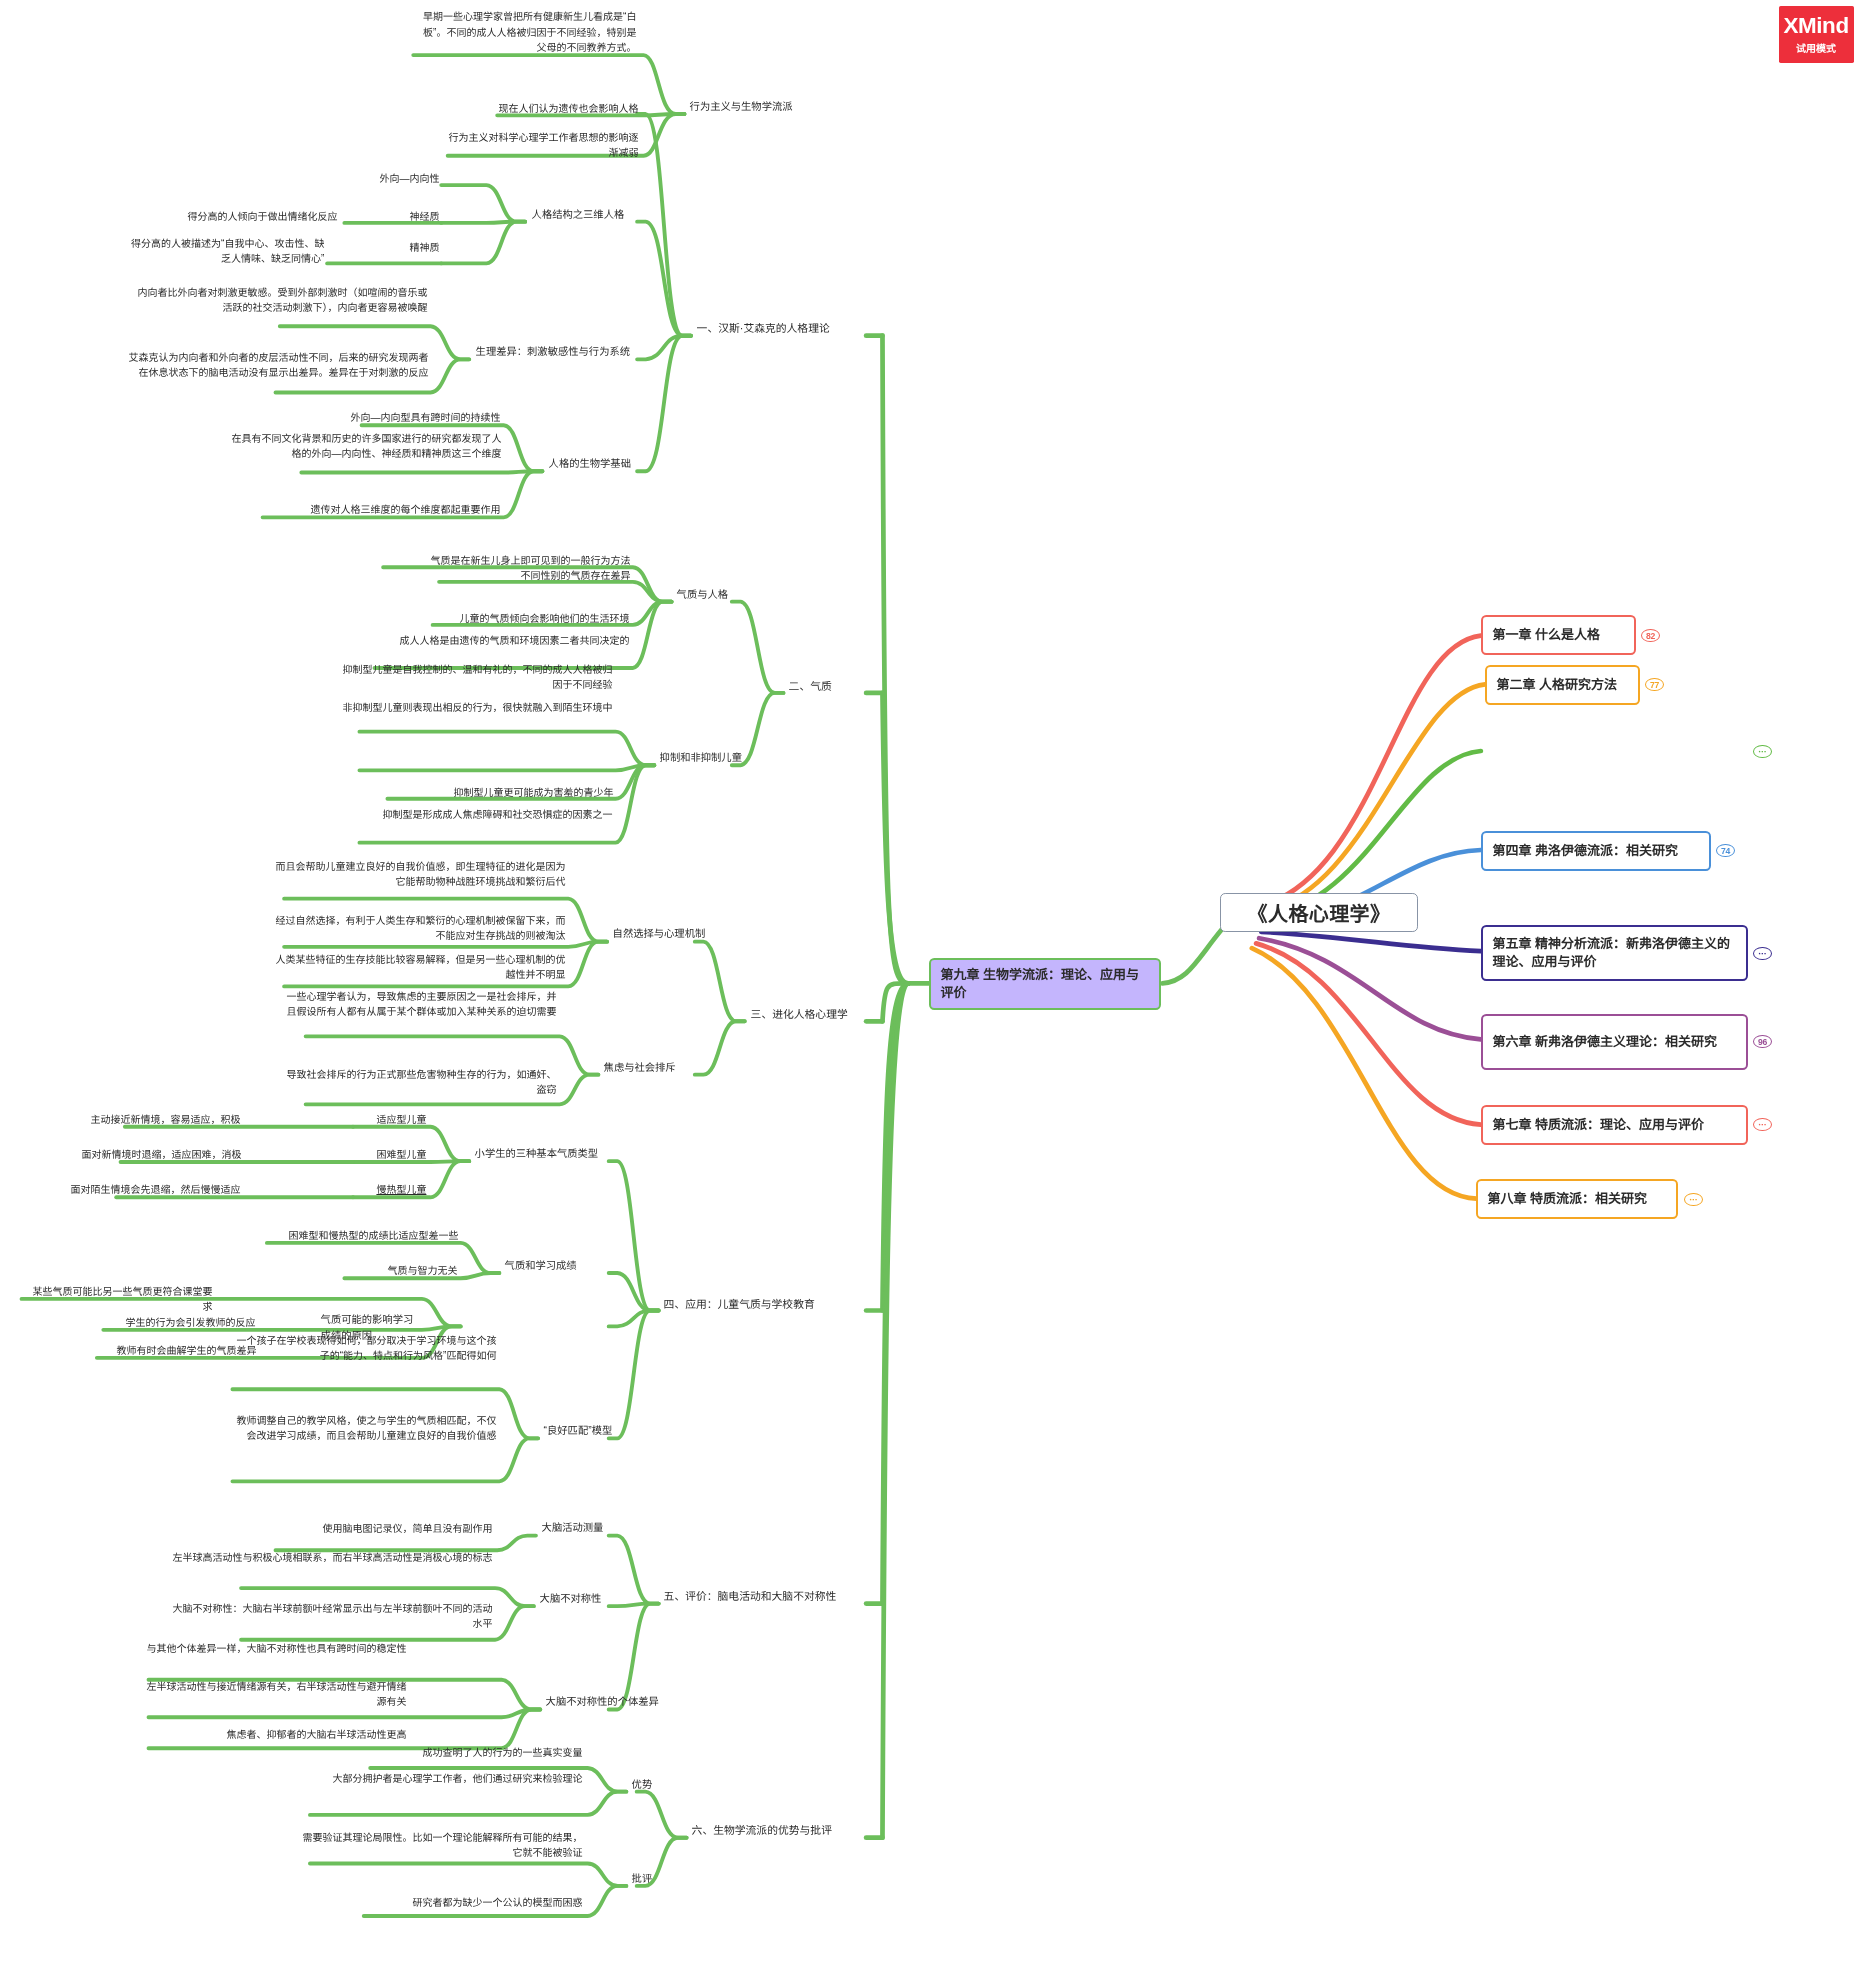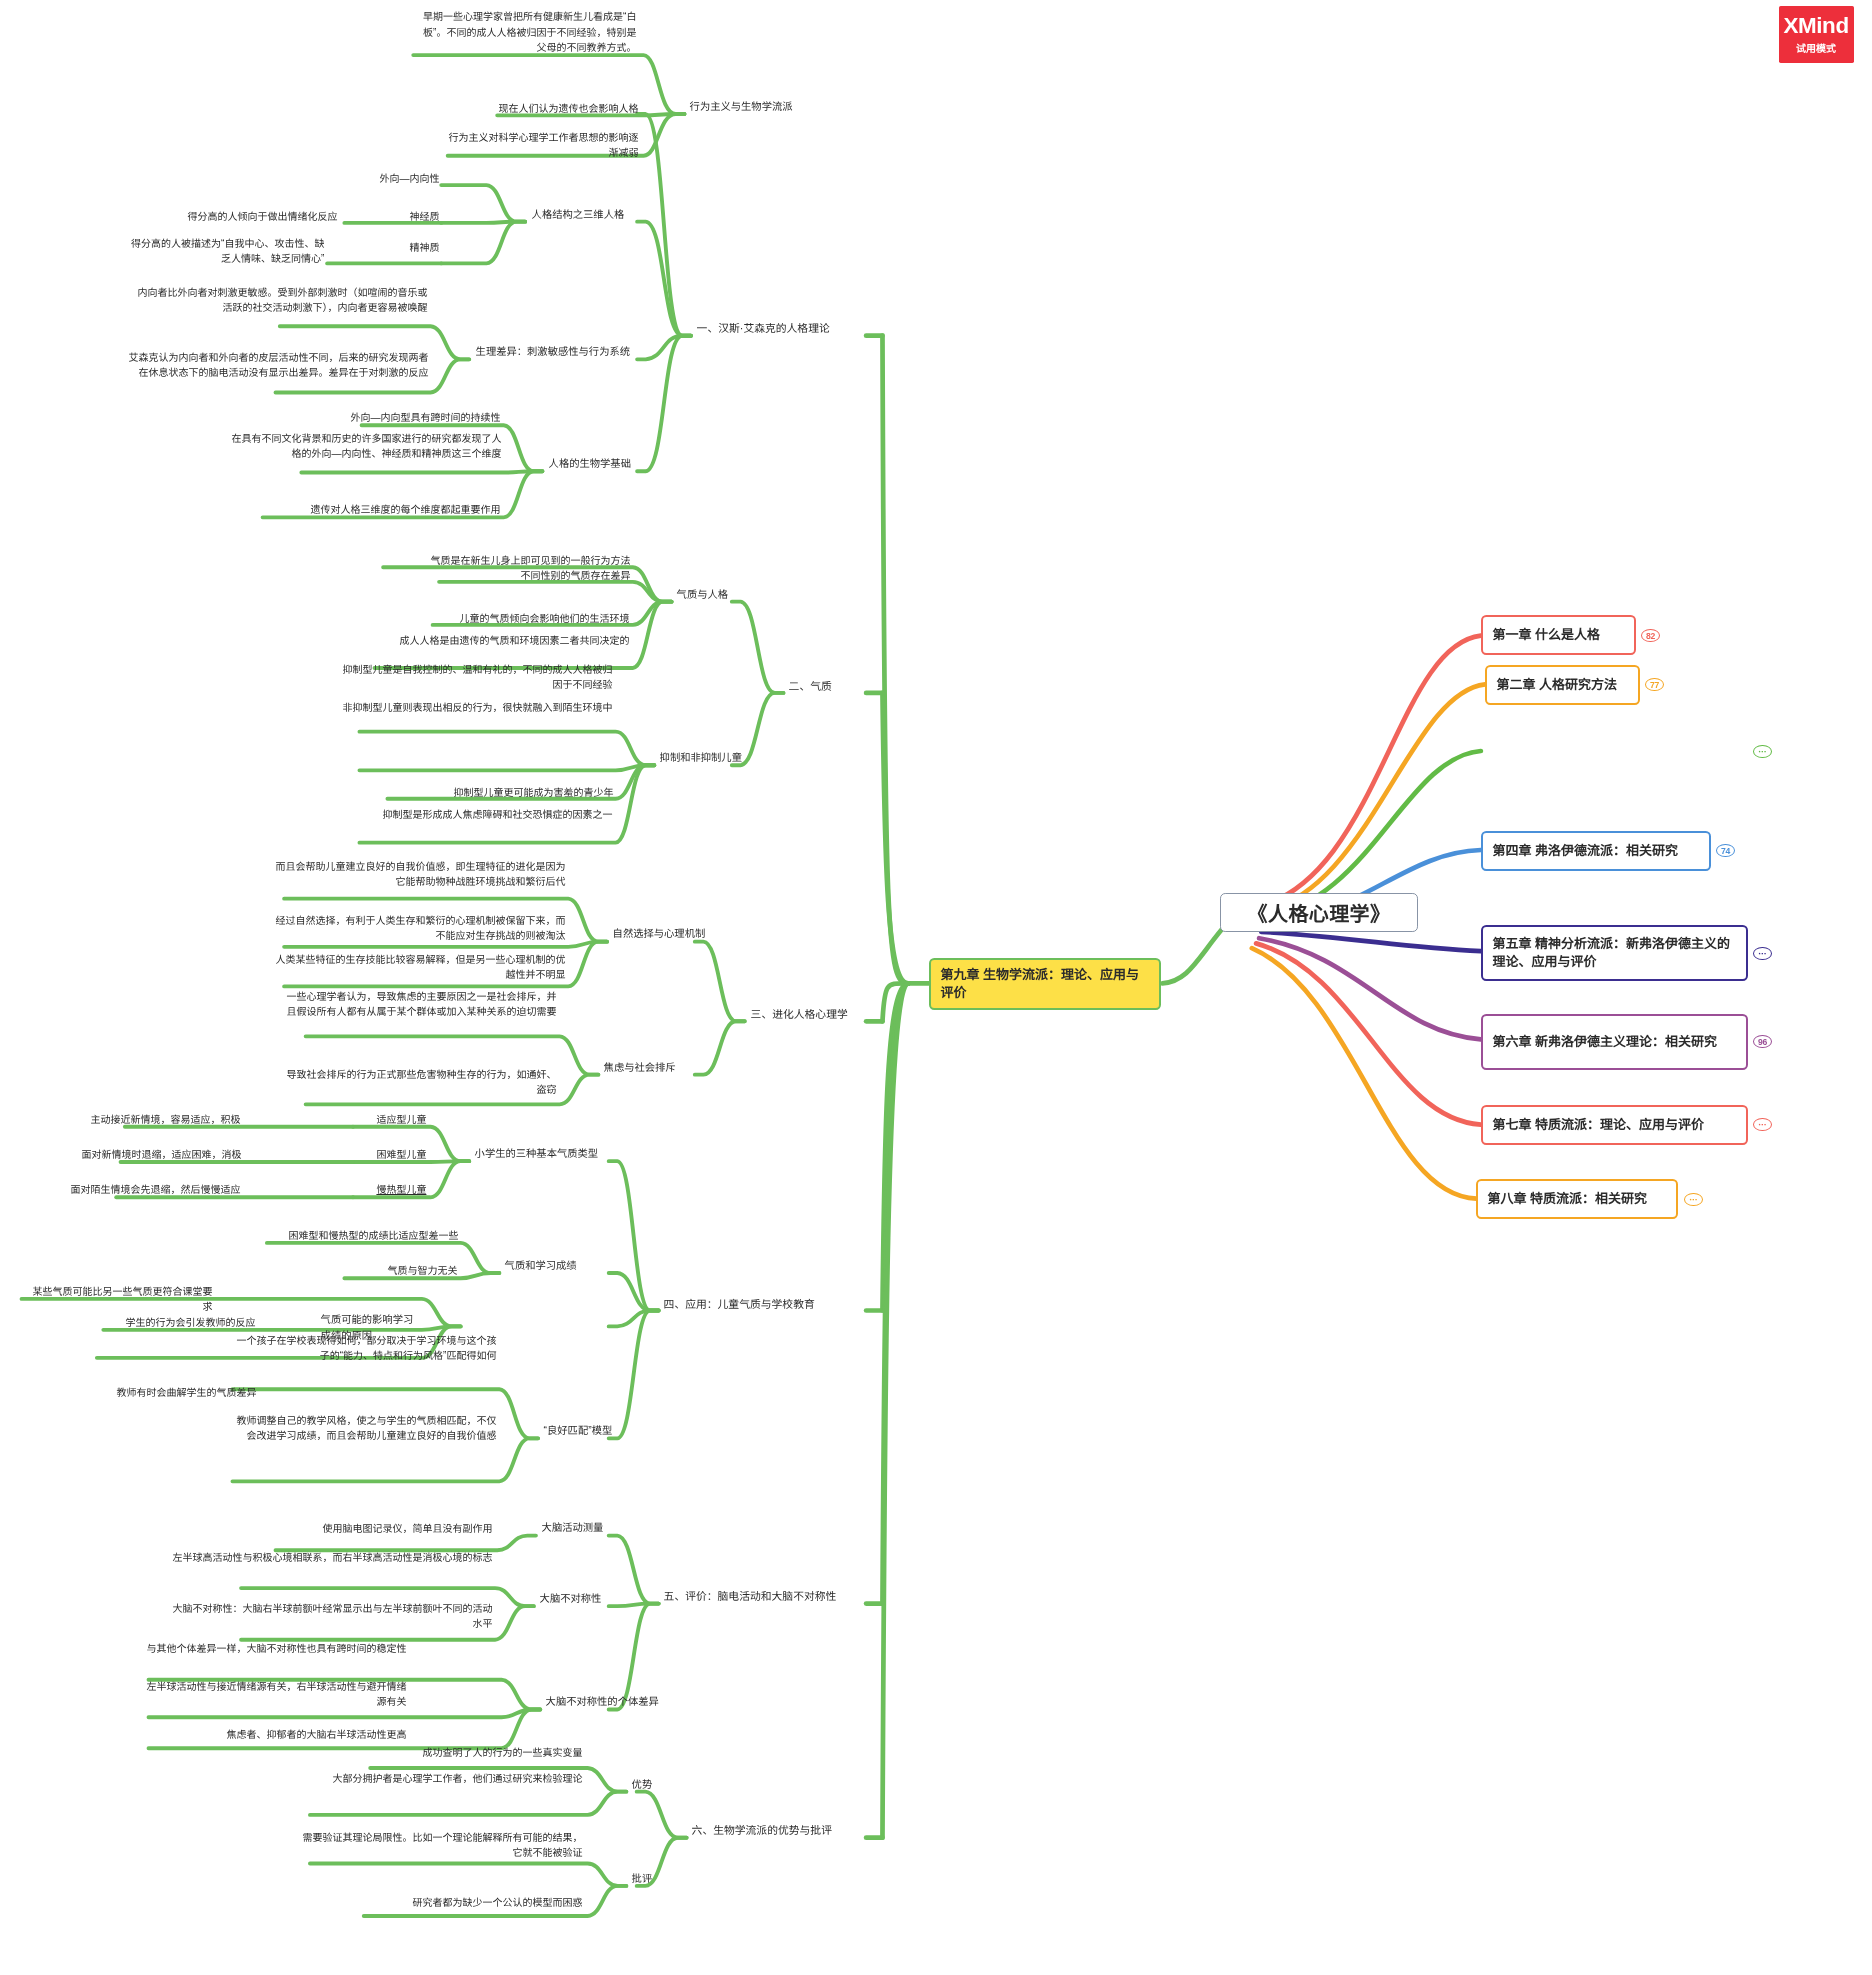--- a/index.html
+++ b/index.html
@@ -38,21 +38,21 @@
   }
   .badge{
     position:absolute;width:19px;height:13.3px;border-radius:50%;
     border:1.3px solid #888;background:#fff;color:#888;
     display:flex;align-items:center;justify-content:center;
     font-size:8.6px;font-weight:600;box-sizing:border-box;letter-spacing:-0.4px;
   }
 
   
   .ch9{
-    position:absolute;background:#fde047;border:2.2px solid #6CBE5B;border-radius:5.2px;
+    position:absolute;background:#c4b5fd;border:2.2px solid #6CBE5B;border-radius:5.2px;
     box-sizing:border-box;display:flex;align-items:center;
     padding:6px 9.5px;font-size:13px;font-weight:700;line-height:1.38;color:#2b2b2b;
   }
 
   
   .topic{
     position:absolute;font-size:10.3px;line-height:1.52;color:#2b2b2b;
     box-sizing:border-box;padding:0.9px 2.6px 2.6px 2.6px;white-space:normal;
   }
   .topic.lvl2{font-size:10.8px;}
@@ -310,21 +310,21 @@
 
   <div class="topic lvl3" style="left:502px;top:1257px;width:108px;">气质和学习成绩</div>
 
   <div class="topic lvl4 right-align" style="left:194px;top:1227px;width:267px;">困难型和慢热型的成绩比适应型差一些</div>
   <div class="topic lvl4 right-align" style="left:275px;top:1262px;width:185px;">气质与智力无关</div>
 
   <div class="topic lvl3" style="left:318px;top:1311px;width:108px;">气质可能的影响学习成绩的原因</div>
 
   <div class="topic lvl4 right-align" style="left:26px;top:1283px;width:189px;">某些气质可能比另一些气质更符合课堂要求</div>
   <div class="topic lvl4 right-align" style="left:99px;top:1314px;width:159px;">学生的行为会引发教师的反应</div>
-  <div class="topic lvl4 right-align" style="left:93px;top:1342px;width:166px;margin-top:42px;">教师有时会曲解学生的气质差异</div>
+  <div class="topic lvl4 right-align" style="left:93px;top:1342px;width:166px;">教师有时会曲解学生的气质差异</div>
 
   <div class="topic lvl3" style="left:541px;top:1422px;width:108px;">“良好匹配”模型</div>
 
   <div class="topic lvl4 right-align" style="left:232px;top:1332px;width:267px;">一个孩子在学校表现得如何，部分取决于学习环境与这个孩子的“能力、特点和行为风格”匹配得如何</div>
   <div class="topic lvl4 right-align" style="left:232px;top:1412px;width:267px;">教师调整自己的教学风格，使之与学生的气质相匹配，不仅会改进学习成绩，而且会帮助儿童建立良好的自我价值感</div>
 
   <div class="topic lvl2" style="left:661px;top:1587px;width:207px;">五、评价：脑电活动和大脑不对称性</div>
 
   <div class="topic lvl3" style="left:539px;top:1519px;width:108px;">大脑活动测量</div>
 

